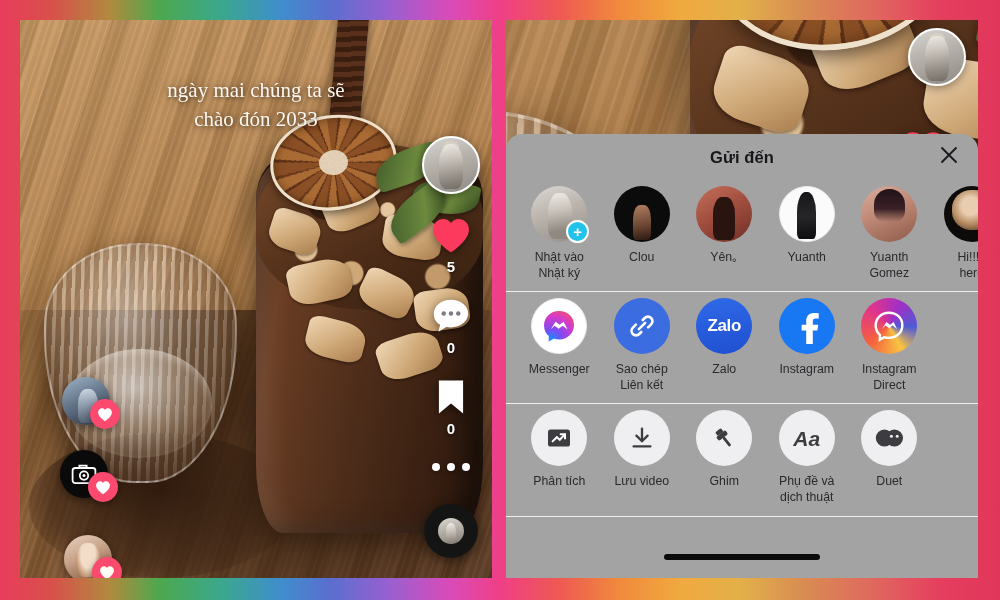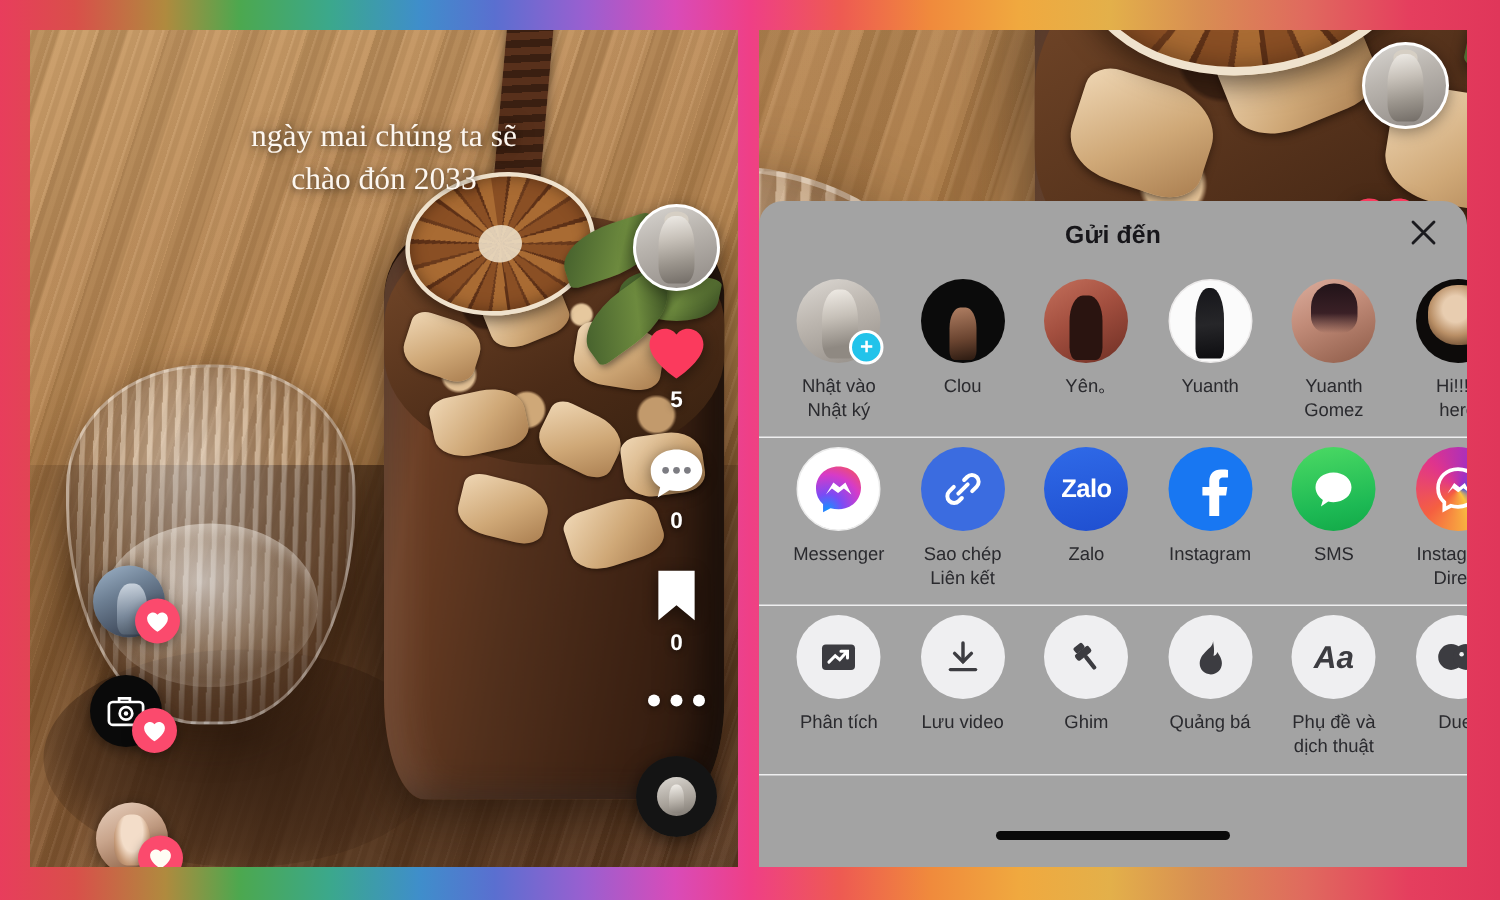--- a/index.html
+++ b/index.html
@@ -527,28 +527,20 @@
         </div>
         <div class="cell">
           <div class="tile t-facebook">
             <svg width="34" height="36" viewBox="0 0 34 36">
               <path d="M22.8 36V22.4h4.6l.8-5.7h-5.4v-3.5c0-1.6.5-2.8 2.9-2.8h3V5.3C27.9 5.1 25.9 5 23.9 5c-4.6 0-7.7 2.8-7.7 7.9v3.8h-4.6v5.7h4.6V36z" fill="#fff"></path>
             </svg>
           </div>
           <div class="label">Instagram</div>
         </div>
         <div class="cell">
-          <div class="tile t-sms">
-            <svg width="30" height="29" viewBox="0 0 30 29">
-              <path d="M15 3c6.8 0 12 4.3 12 9.9 0 5.6-5.2 9.9-12 9.9-1.2 0-2.4-.1-3.5-.4l-4.9 3.3 1.3-4.4C5.1 19.5 3 16.4 3 12.9C3 7.3 8.2 3 15 3z" fill="#fff"></path>
-            </svg>
-          </div>
-          <div class="label">SMS</div>
-        </div>
-        <div class="cell">
           <div class="tile t-igd">
             <svg width="38" height="38" viewBox="0 0 40 40">
               <path d="M20 6C12 6 6 11.8 6 19.4c0 4 1.7 7.5 4.4 9.9v5l4.6-2.5c1.6.5 3.3.7 5 .7 8 0 14-5.8 14-13.4S28 6 20 6z" fill="none" stroke="#fff" stroke-width="2.6"></path>
               <path d="M12.6 23.2l4.7-7.4 3.8 2.9 3.7-2.9 3.7 7.4-4.7-3.7-3.6 2.8-3.9-2.8z" fill="#fff"></path>
             </svg>
           </div>
           <div class="label">
             <div>Instagram</div>
             <div>Direct</div>
           </div>
@@ -583,28 +575,20 @@
                 <rect x="11.6" y="12" width="2.8" height="11.2" rx="1.1"></rect>
                 <rect x="7.2" y="7.4" width="11.6" height="5" rx="1.6"></rect>
                 <rect x="9.4" y="3.2" width="7.2" height="4.4" rx="1.2"></rect>
               </g>
             </svg>
           </div>
           <div class="label">Ghim</div>
         </div>
         <div class="cell">
           <div class="tile t-gray">
-            <svg width="24" height="26" viewBox="0 0 24 26">
-              <path d="M13.6 1.4c.6 4-2.2 5.4-4.4 7.6-2.6 2.6-4.4 5-4.4 8.4 0 4.2 3.4 7.2 7.4 7.2s7.4-3 7.4-7.4c0-3.4-1.8-5.4-3-7.6-.4 1.4-1.4 2.4-2.6 2.6 1-3.8-.2-8-.4-10.8z" fill="#3c3c41"></path>
-            </svg>
-          </div>
-          <div class="label">Quảng bá</div>
-        </div>
-        <div class="cell">
-          <div class="tile t-gray">
             <span style="font-size:21px;font-weight:600;color:#3c3c41;line-height:1;font-family:'Liberation Sans',sans-serif">Aa</span>
           </div>
           <div class="label">
             <div>Phụ đề và</div>
             <div>dịch thuật</div>
           </div>
         </div>
         <div class="cell">
           <div class="tile t-gray">
             <svg width="30" height="24" viewBox="0 0 30 24">

